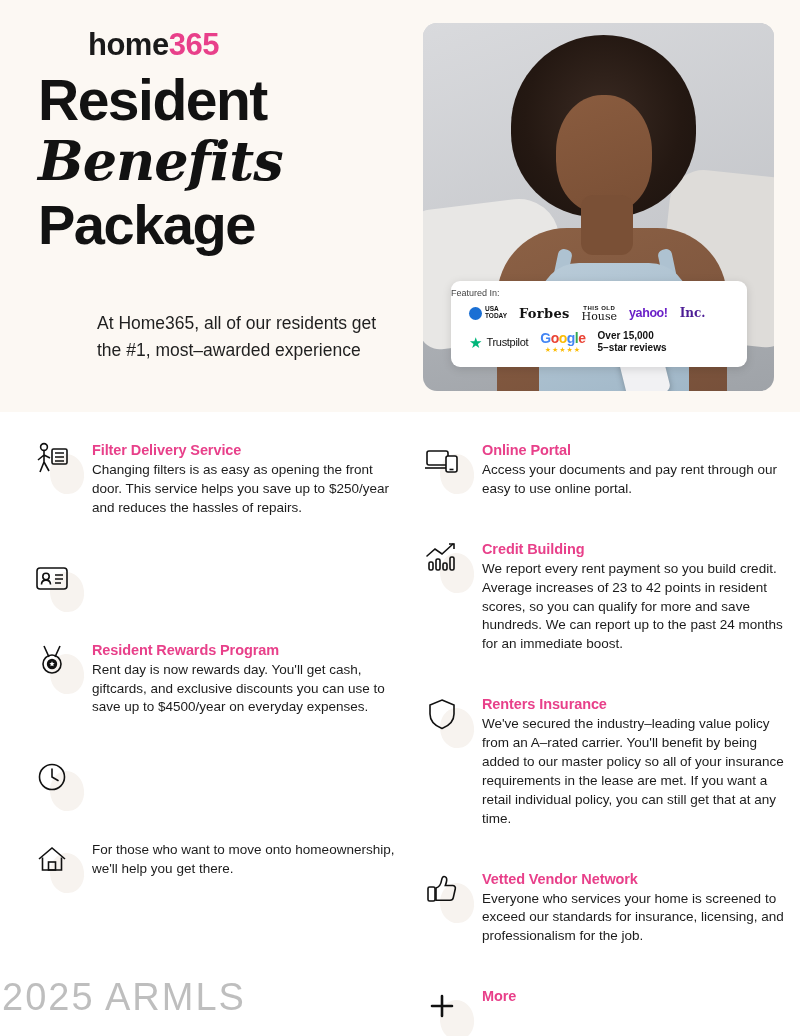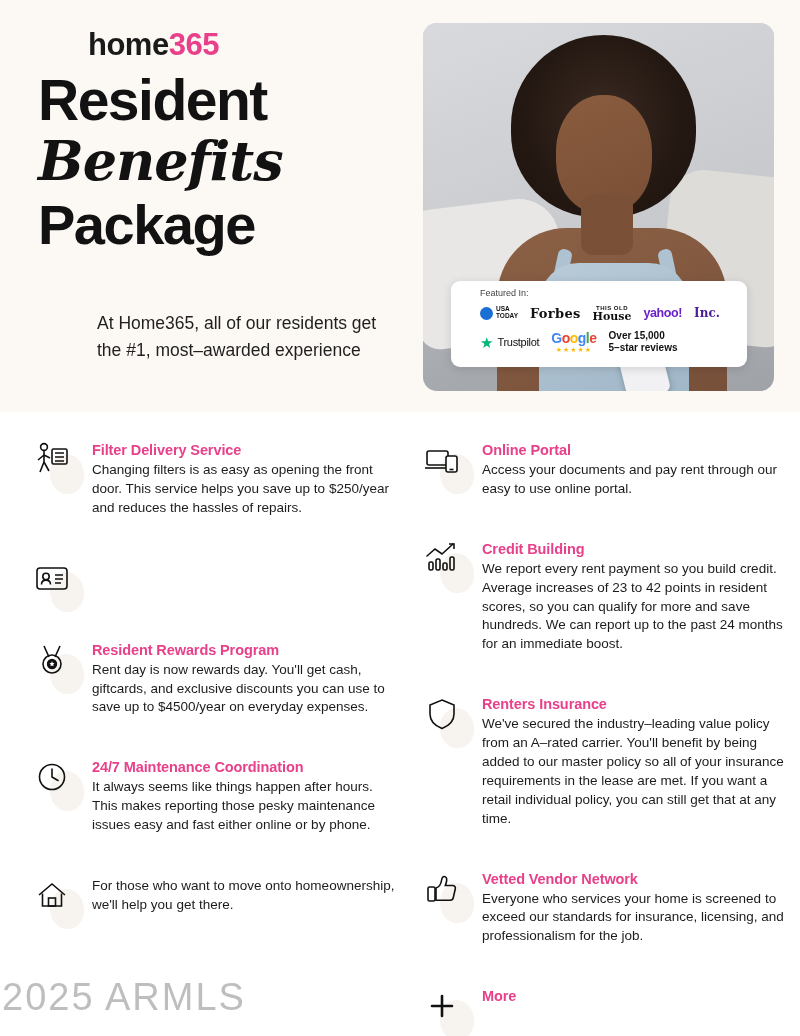--- a/index.html
+++ b/index.html
@@ -101,33 +101,33 @@
     background:#f1f1f3; border-radius: 7px; transform: rotate(-14deg);
     box-shadow: 0 2px 6px rgba(0,0,0,.25);
   }
 
   
   .featured {
     position: absolute; left: 28px; top: 258px;
     width: 296px; height: 86px;
     background: #ffffff; border-radius: 9px;
     box-shadow: 0 2px 10px rgba(0,0,0,.13);
-    padding: 7px 10px 6px 29px;
+    padding: 7px 10px 6px 0;
   }
   .featured .f-label { font-size: 9px; color: #444; margin-bottom: 4px; }
-  .f-row { display: flex; align-items: center; gap: 12px; }
+  .f-row { display: flex; align-items: center; gap: 12px; margin-left: 18px; }
   .f-row.r1 { height: 22px; }
   .f-row.r2 { height: 30px; margin-top: 3px; }
   .usatoday { display:flex; align-items:center; gap:3px; }
   .usatoday .dot { width: 13px; height: 13px; border-radius: 50%; background:#1a6fd4; }
   .usatoday .t { font-size: 6.5px; font-weight: bold; line-height: 1.05; color:#111; }
   .forbes { font-family:"DejaVu Serif",serif; font-weight:bold; font-size:13px; color:#111; letter-spacing:.3px;}
   .thishouse { text-align:center; line-height:1; }
   .thishouse .s1{ font-size:6px; font-weight:bold; color:#111; letter-spacing:.5px;}
-  .thishouse .s2{ font-family:"DejaVu Serif",serif; font-size:11px; font-weight:bold; color:#111;}
+  .thishouse .s2{ font-family:"DejaVu Serif",serif; font-size:11px; font-weight:normal; color:#111;}
   .yahoo { font-size:12.5px; font-weight:bold; color:#6b21c8; letter-spacing:-.4px;}
   .inc { font-family:"DejaVu Serif",serif; font-weight:bold; font-size:12px; color:#4c1d95; }
   .trustpilot{ display:flex; align-items:center; gap:4px;}
   .trustpilot .star{ color:#00b67a; font-size:15px; line-height:1;}
   .trustpilot .t{ font-size:11px; font-weight:normal; color:#111; letter-spacing:-.3px;}
   .google { text-align:center; line-height:1.05;}
   .google .g { font-size:14px; font-weight:bold; letter-spacing:-.5px;}
   .google .g .b1{color:#4285F4}.google .g .r{color:#EA4335}.google .g .y{color:#FBBC05}
   .google .g .b2{color:#4285F4}.google .g .gr{color:#34A853}.google .g .r2{color:#EA4335}
   .google .stars{ color:#fbbc05; font-size:7px; letter-spacing:1px;}
@@ -288,24 +288,20 @@
       <div class="item">
         <div class="ic-wrap">
           <div class="ic-blob"></div>
           <div class="ic">
             <svg width="44" height="44" viewBox="0 0 44 44" fill="none" stroke="#111" stroke-width="1.6">
               <circle cx="22" cy="22" r="12.5"></circle>
               <path d="M22 14 L22 22 L28 25.5" stroke-linecap="round"></path>
             </svg>
           </div>
         </div>
-        <div class="txt">
-          <div class="b-title">24/7 Maintenance Coordination</div>
-          <div class="b-desc">It always seems like things happen after hours. This makes reporting those pesky maintenance issues easy and fast either online or by phone.</div>
-        </div>
       </div>
 
       <div class="item">
         <div class="ic-wrap">
           <div class="ic-blob"></div>
           <div class="ic">
             <svg width="44" height="44" viewBox="0 0 44 44" fill="none" stroke="#111" stroke-width="1.6">
               <path d="M9 22 L22 11 L35 22"></path>
               <path d="M12.5 20.5 V33 h19 V20.5"></path>
               <rect x="18.5" y="25" width="7" height="8"></rect>

